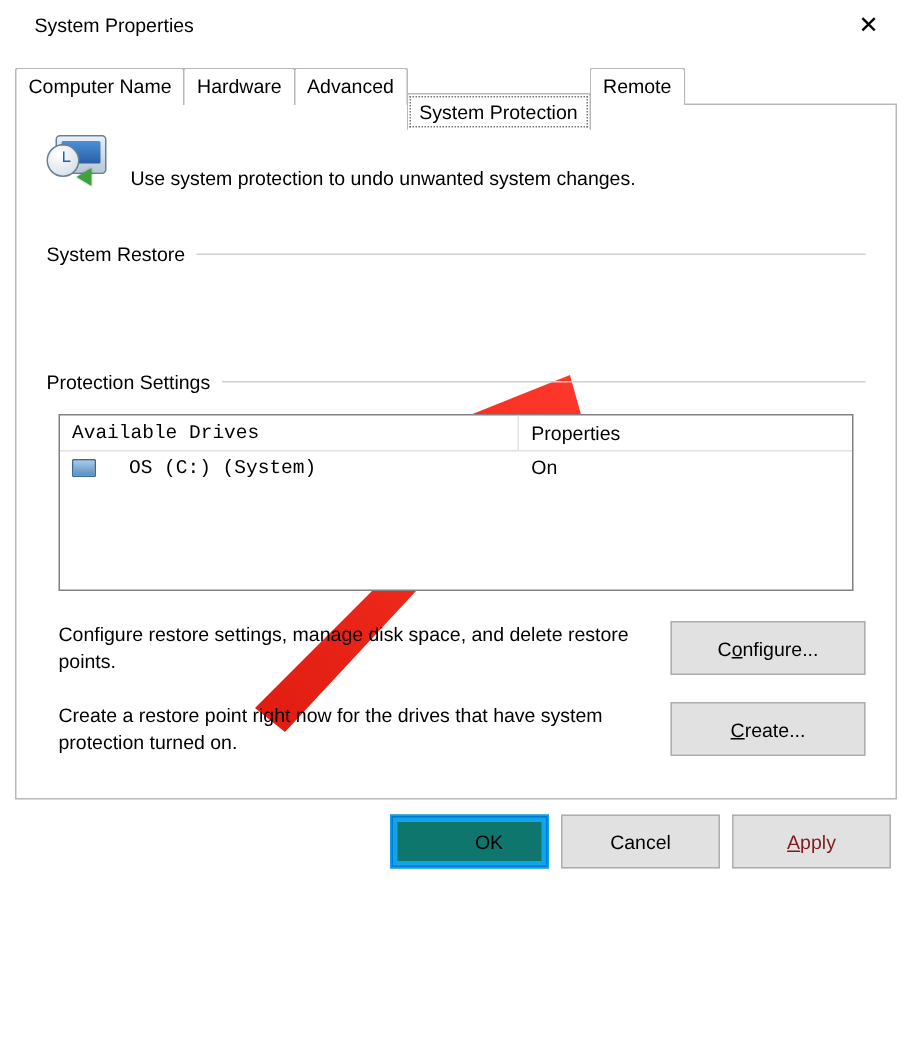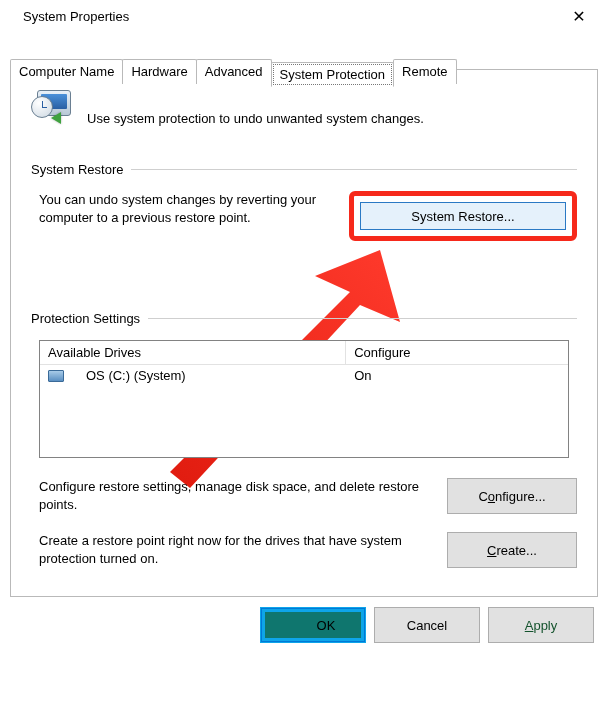--- a/index.html
+++ b/index.html
@@ -39,21 +39,21 @@
   }
   .tab {
     padding: 4px 8px;
     border: 1px solid #b9b9b9;
     border-bottom: none;
     margin-right: -1px;
     background: #fff;
     font-size: 13px;
     border-radius: 2px 2px 0 0;
     position: relative;
-    top: 15px;
+    top: 1px;
   }
   .tab.active {
     background: #fff;
     border-bottom: 1px solid #fff;
     top: 18px;
     z-index: 3;
     outline: 1px dotted #777;
     outline-offset: -3px;
   }
   .tab-panel {
@@ -156,21 +156,21 @@
     width: 130px;
     height: 36px;
     border: 1px solid #adadad;
     background: #e1e1e1;
     font-family: inherit;
     font-size: 13px;
     text-align: center;
     cursor: default;
   }
   .win-btn .ul { text-decoration: underline; }
-  .win-btn.disabled { color: #14532d; }
+  .win-btn.disabled { color: #7f1d1d; }
   .restore-btn {
     width: 206px;
     height: 28px;
     border: 1px solid #2a79c4;
     background: #e5f1fb;
     font-family: inherit;
     font-size: 13px;
     text-align: center;
   }
   .highlight-box {
@@ -187,21 +187,21 @@
   .drives-header {
     display: flex;
     border-bottom: 1px solid #e2e2e2;
   }
   .drives-header .col {
     padding: 4px 8px;
     font-size: 13px;
     border-right: 1px solid #e2e2e2;
   }
   .drives-header .col:last-child { border-right: none; }
-  .col-a { width: 58%; }
+  .col-a { width: 58%; font-family: Liberation Mono, monospace; }
   .col-b { width: 42%; }
   .drives-body { height: 92px; }
   .drives-row {
     display: flex;
   }
   .drives-row .cell {
     padding: 3px 8px;
     font-size: 13px;
     display: flex;
     align-items: center;
@@ -262,38 +262,32 @@
       <div class="arrow-green"></div>
     </div>
     <div>Use system protection to undo unwanted system changes.</div>
   </div>
 
   <div class="group" style="margin-bottom:70px;">
     <div class="group-header">
       <span class="group-title">System Restore</span>
       <span class="group-line"></span>
     </div>
-    <div class="row-desc-btn">
-      <div class="desc">You can undo system changes by reverting your computer to a previous restore point.</div>
-      <div class="highlight-box">
-        <button class="restore-btn"><span class="ul">S</span><span>ystem Restore...</span></button>
-      </div>
-    </div>
   </div>
 
   <div class="group" style="margin-bottom:10px;">
     <div class="group-header">
       <span class="group-title">Protection Settings</span>
       <span class="group-line"></span>
     </div>
 
     <div class="drives-table">
       <div class="drives-header">
         <div class="col col-a">Available Drives</div>
-        <div class="col col-b">Configure</div>
+        <div class="col col-b">Properties</div>
       </div>
       <div class="drives-body">
         <div class="drives-row">
           <div class="cell col-a">
             <span class="drive-icon"></span>
             <span>OS (C:) (System)</span>
           </div>
           <div class="cell col-b">
             <span>On</span>
           </div>

